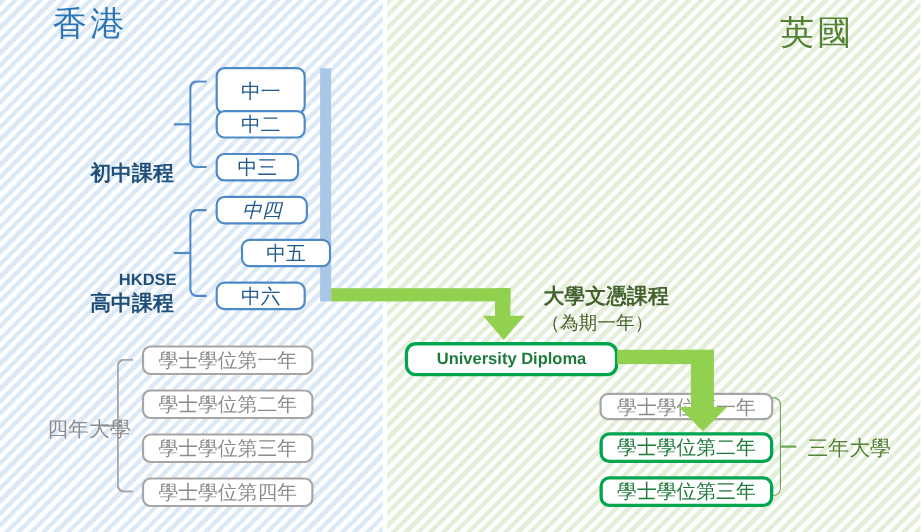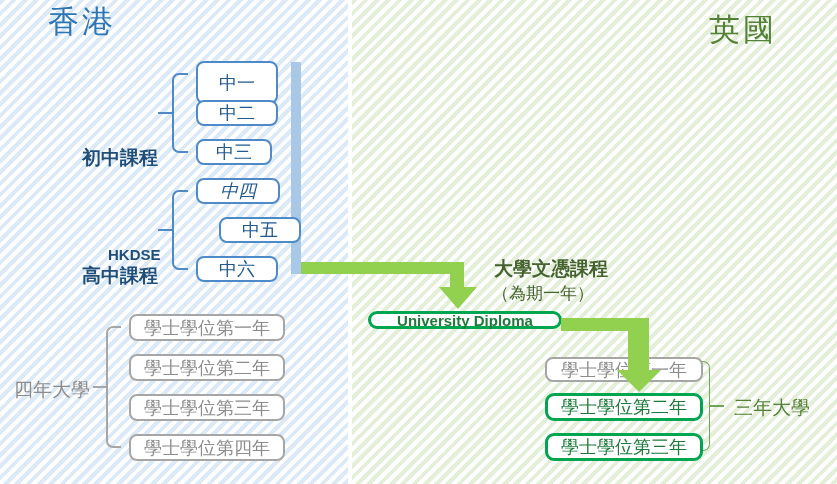--- a/index.html
+++ b/index.html
@@ -17,21 +17,21 @@
   .box{position:absolute;box-sizing:border-box;background:#ffffff;display:flex;
        align-items:center;justify-content:center;z-index:2;}
   .box-blue{border:2px solid #4e8ac8;border-radius:8px;color:#215a8e;font-size:18px;}
   .box-gray{border:2px solid #a6a6a6;border-radius:8px;color:#8c8c8c;font-size:18px;}
   .box-green{border:3px solid #00a550;border-radius:9px;color:#1e7a3c;font-size:18px;}
   .box-diploma{border:3px solid #00a550;border-radius:10px;color:#1e7a3c;
        font-family:"Liberation Sans",sans-serif;font-weight:bold;font-size:15px;}
   .lbl{position:absolute;white-space:nowrap;z-index:2;}
   .lbl-blue{color:#1f4e79;font-weight:bold;font-size:19px;margin-top:44px;}
   .lbl-hkdse{color:#1f4e79;font-weight:bold;font-size:15px;font-family:"Liberation Sans",sans-serif;}
-  .lbl-gray{color:#8c8c8c;font-size:19px;}
+  .lbl-gray{color:#8c8c8c;font-size:19px;margin-left:29px;}
   .lbl-green{color:#538135;font-size:19px;}
   .lbl-pathway{color:#44622d;font-weight:bold;font-size:19px;}
   .lbl-pathway-sub{color:#44622d;font-size:17px;}
   .brk{position:absolute;box-sizing:border-box;z-index:1;}
   .brk-right{border-left:2px solid;border-top:2px solid;border-bottom:2px solid;
        border-radius:7px 0 0 7px;}
   .brk-left{border-right:2px solid;border-top:2px solid;border-bottom:2px solid;
        border-radius:0 7px 7px 0;}
   .brk-blue{border-color:#4e8ac8;}
   .brk-gray{border-color:#a6a6a6;}
@@ -81,21 +81,21 @@
   <div class="brk brk-right brk-gray" style="left:106px;top:326px;width:15px;height:122px;"></div>
   <div class="tick" style="left:93px;top:386px;width:14px;background:#a6a6a6;"></div>
 
   <div class="arrow-seg" style="left:301px;top:262px;width:163px;height:12px;"></div>
   <div class="arrow-seg" style="left:450px;top:262px;width:14px;height:26px;"></div>
   <div class="arrow-head" style="left:439px;top:287px;"></div>
 
   <div class="lbl lbl-pathway" style="left:494px;top:256px;">大學文憑課程</div>
   <div class="lbl lbl-pathway-sub" style="left:492px;top:282px;">（為期一年）</div>
 
-  <div class="box box-diploma" style="left:368px;top:311px;width:194px;height:18px;">University Diploma</div>
+  <div class="box box-diploma" style="left:368px;top:311px;width:194px;height:31px;">University Diploma</div>
 
   <div class="arrow-seg" style="left:561px;top:318px;width:88px;height:13px;"></div>
   <div class="arrow-seg" style="left:628px;top:318px;width:21px;height:53px;"></div>
   <div class="arrow-head" style="left:617px;top:370px;border-left-width:22px;border-right-width:22px;"></div>
 
   <div class="box box-gray" style="left:545px;top:357px;width:158px;height:25px;">學士學位第一年</div>
   <div class="box box-green" style="left:545px;top:393px;width:158px;height:28px;">學士學位第二年</div>
   <div class="box box-green" style="left:545px;top:433px;width:158px;height:28px;">學士學位第三年</div>
 
   <div class="brk brk-left brk-green" style="left:695px;top:361px;width:15px;height:90px;"></div>

